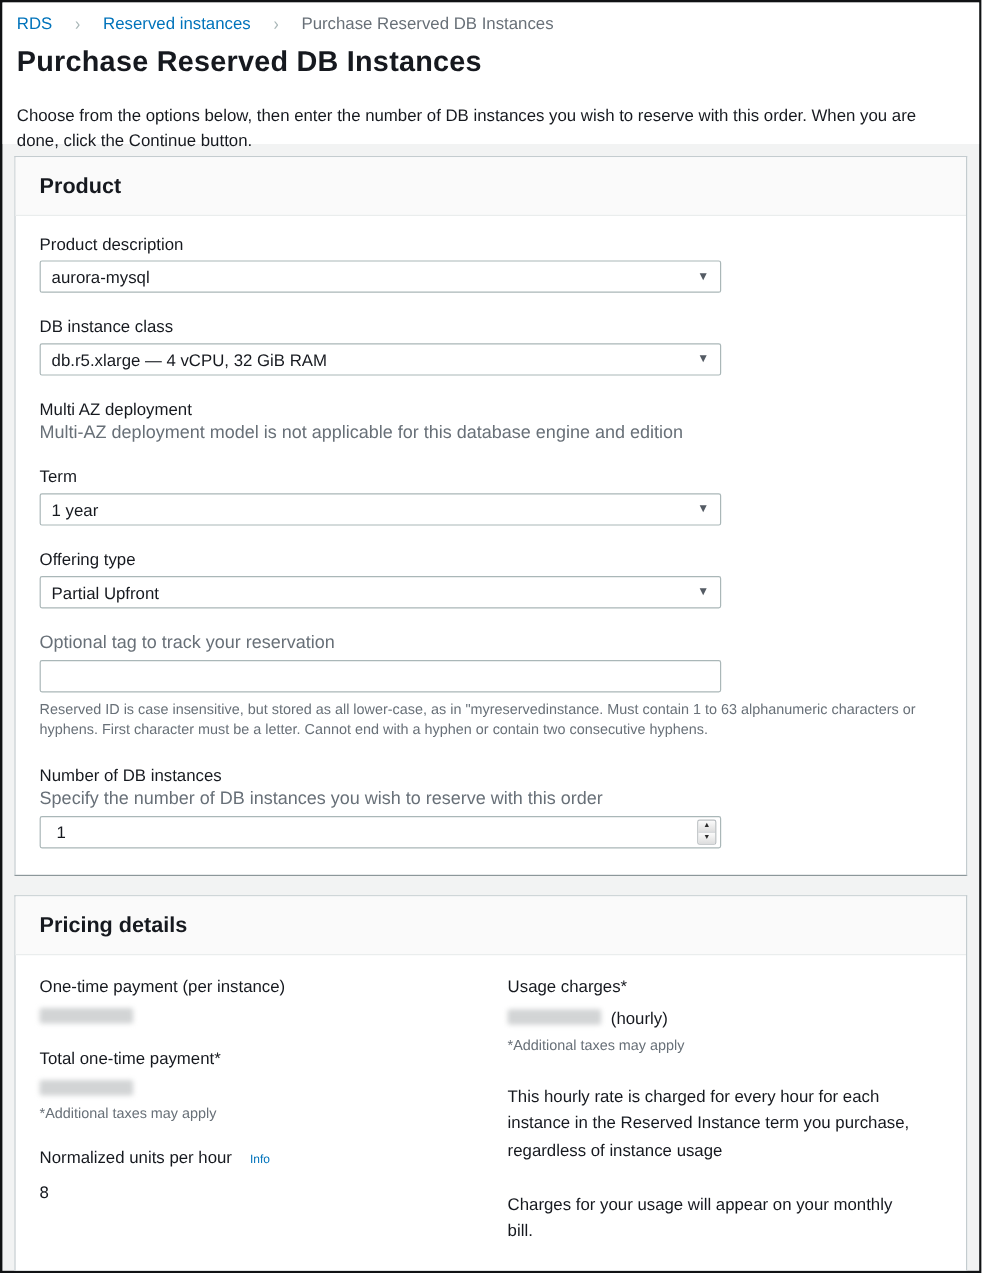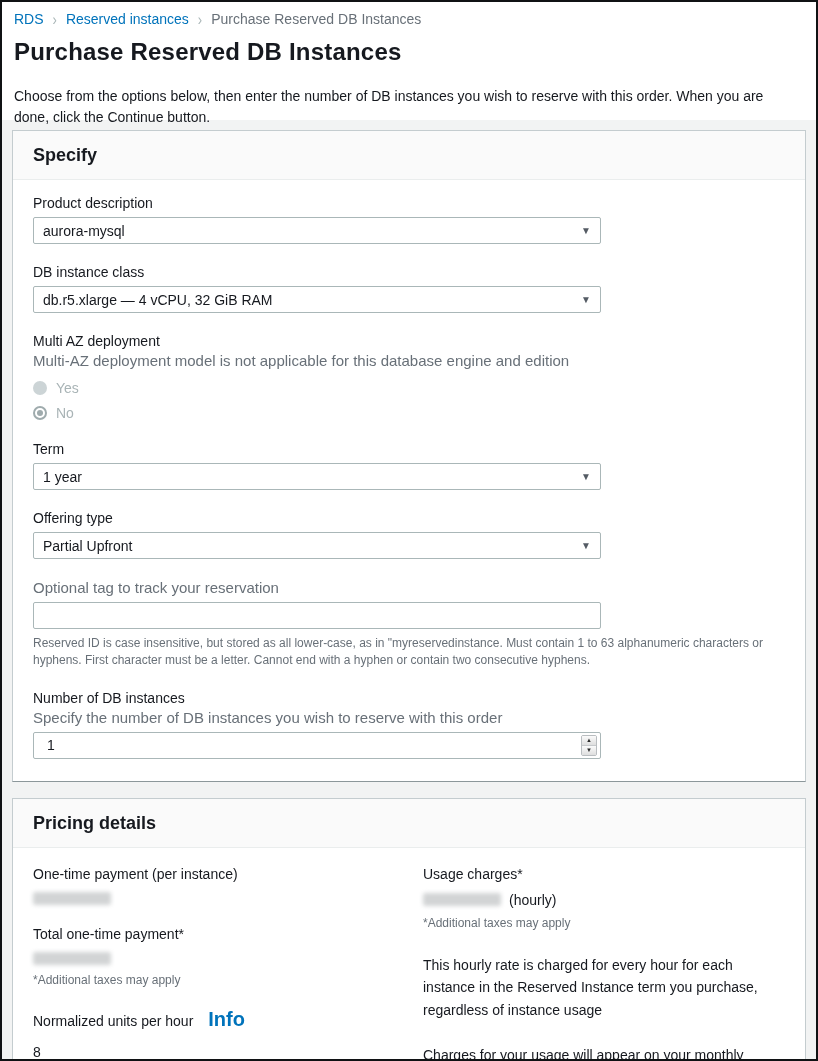--- a/index.html
+++ b/index.html
@@ -18,21 +18,21 @@
   }
   
   .page-header {
     background: #ffffff;
     padding: 9px 12px 0 12px;
     height: 118px;
   }
   .breadcrumb {
     display: flex;
     align-items: center;
-    gap: 9px;
+    gap: 19px;
     font-size: 14px;
   }
   .crumb-link { color: #0073bb; cursor: pointer; text-decoration: none; }
   .crumb-sep { color: #aab7b8; font-size: 13px; transform: scaleY(1.2); }
   .crumb-current { color: #687078; }
   .page-title {
     font-size: 24px;
     font-weight: 700;
     color: #16191f;
     margin-top: 11px;
@@ -172,21 +172,21 @@
     width: 78px; height: 13px;
     background: #d2d4d5;
     border-radius: 2px;
     filter: blur(2px);
   }
   .price-block { margin-bottom: 21px; }
   .price-block .redacted { margin-top: 10px; }
   .taxes-note { font-size: 12px; color: #687078; margin-top: 8px; }
   .normalized-row { display: flex; align-items: baseline; margin-top: 12px; }
   .info-link {
-    color: #0073bb; font-weight: 700; font-size: 20px;
+    color: #0073bb; font-weight: 400; font-size: 10px;
     margin-left: 15px; cursor: pointer;
   }
   .normalized-value { font-size: 14px; color: #16191f; margin-top: 13px; }
   .usage-value-row { display: flex; align-items: center; gap: 8px; margin-top: 10px; }
   .pricing-note {
     font-size: 14px; line-height: 1.6; color: #16191f;
     margin-top: 24px; max-width: 372px;
   }
   .pricing-note.second { margin-top: 23px; }
 </style>
@@ -204,21 +204,21 @@
       <span class="crumb-current">Purchase Reserved DB Instances</span>
     </div>
     <div class="page-title">Purchase Reserved DB Instances</div>
     <div class="page-desc">Choose from the options below, then enter the number of DB instances you wish to reserve with this order. When you are done, click the Continue button.</div>
   </div>
 
   <div class="page-body">
 
     <div class="panel">
       <div class="panel-header">
-        <div class="panel-title">Specify</div>
+        <div class="panel-title">Product</div>
       </div>
       <div class="panel-body">
 
         <div class="field">
           <div class="field-label">Product description</div>
           <div class="select-box">
             <span>aurora-mysql</span>
             <span class="select-caret">▼</span>
           </div>
         </div>
@@ -227,32 +227,20 @@
           <div class="field-label">DB instance class</div>
           <div class="select-box">
             <span>db.r5.xlarge — 4 vCPU, 32 GiB RAM</span>
             <span class="select-caret">▼</span>
           </div>
         </div>
 
         <div class="field">
           <div class="field-label">Multi AZ deployment</div>
           <div class="field-helper">Multi-AZ deployment model is not applicable for this database engine and edition</div>
-          <div class="radio-group">
-            <div class="radio-row">
-              <span class="radio-circle-filled"></span>
-              <span class="radio-label">Yes</span>
-            </div>
-            <div class="radio-row">
-              <span class="radio-circle-selected">
-                  <span class="radio-dot"></span>
-                </span>
-              <span class="radio-label">No</span>
-            </div>
-          </div>
         </div>
 
         <div class="field">
           <div class="field-label">Term</div>
           <div class="select-box">
             <span>1 year</span>
             <span class="select-caret">▼</span>
           </div>
         </div>
 

